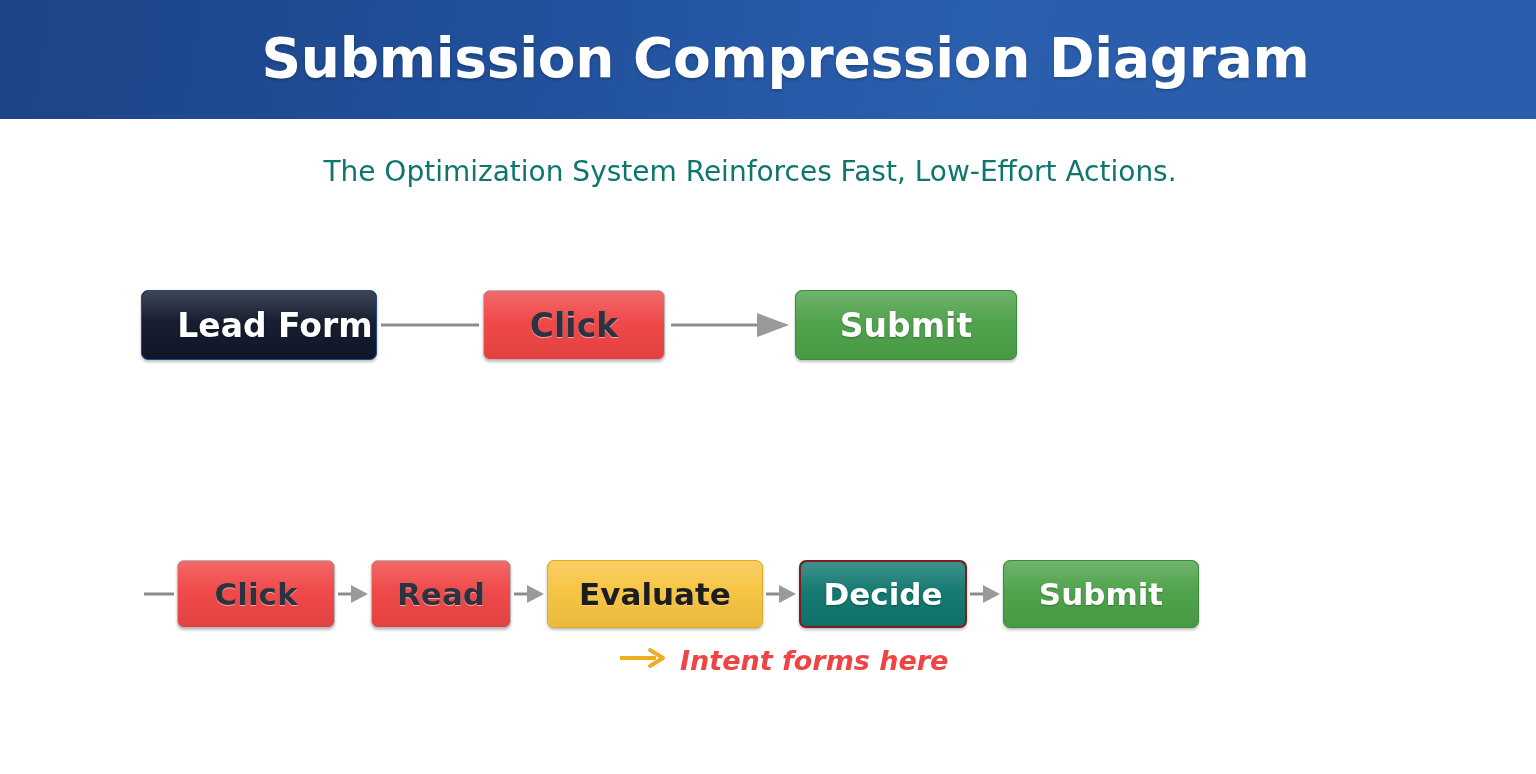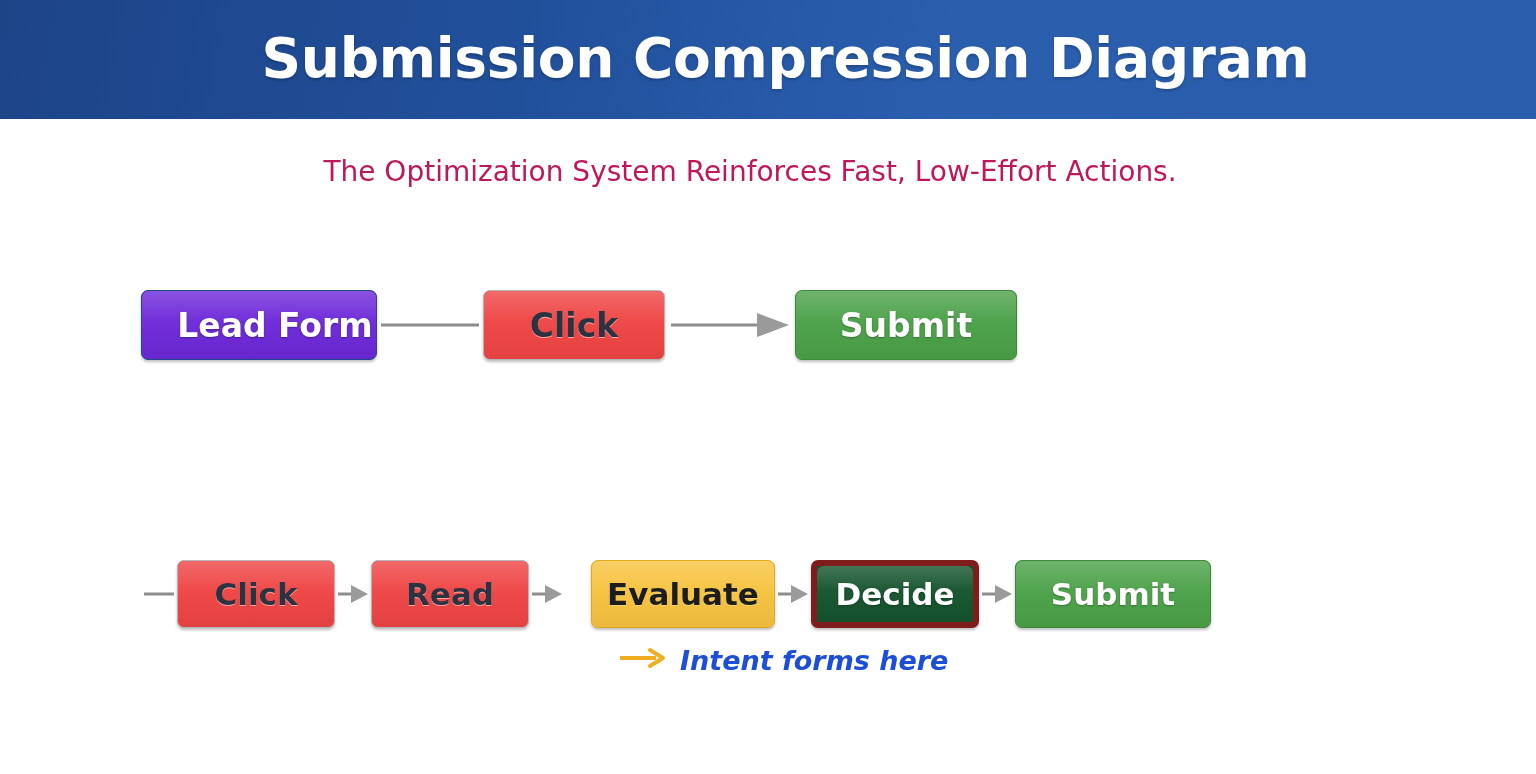--- a/index.html
+++ b/index.html
@@ -49,21 +49,21 @@
     background: #ffffff;
   }
 
   
   .subtitle {
     position: absolute;
     left: 0;
     top: 155px;
     width: 1500px;
     text-align: center;
-    color: #be185d;
+    color: #0f766e;
     font-size: 28px;
     font-weight: 400;
     white-space: nowrap;
   }
 
   
   .flow-row {
     position: absolute;
     display: flex;
     align-items: center;
@@ -87,38 +87,38 @@
     content: "";
     position: absolute;
     left: 0; right: 0; top: 0; bottom: 0;
     border-radius: 7px;
     background: linear-gradient(180deg, rgba(255,255,255,0.20) 0%, rgba(255,255,255,0.03) 45%, rgba(0,0,0,0.05) 100%);
     pointer-events: none;
   }
   .node > span { position: relative; z-index: 2; }
 
   
-  .node.blue   { background: #6d28d9; border: 1px solid #1d4a8f; color: #ffffff; text-shadow: 0 1px 2px rgba(0,0,0,0.35); padding-left: 32px; }
+  .node.blue   { background: #0f172a; border: 1px solid #1d4a8f; color: #ffffff; text-shadow: 0 1px 2px rgba(0,0,0,0.35); padding-left: 32px; }
   .node.gray   { background: #ef4444; border: 1px solid #b4b5b9; color: #2c3340; text-shadow: 0 1px 0 rgba(255,255,255,0.5); }
   .node.green  { background: #4ba148; border: 1px solid #3d8a3b; color: #ffffff; text-shadow: 0 1px 2px rgba(0,0,0,0.30); text-align: center; }
   .node.yellow { background: #f7c33f; border: 1px solid #e0ab23; color: #1d1d1d; text-shadow: 0 1px 0 rgba(255,255,255,0.28); }
-  .node.orange { background: #14532d; border: 6px solid #7f1d1d; color: #ffffff; text-shadow: 0 1px 2px rgba(0,0,0,0.30); align-items: center; }
+  .node.orange { background: #0f766e; border: 2px solid #7f1d1d; color: #ffffff; text-shadow: 0 1px 2px rgba(0,0,0,0.30); align-items: center; }
 
   
   #flow-row-1 .node { height: 70px; font-size: 33px; }
   #node-lead-form { width: 236px; }
   #node-click-1   { width: 182px; }
   #node-submit-1  { width: 222px; }
 
   
   #flow-row-2 .node { height: 68px; font-size: 31px; }
   #node-website  { width: 208px; }
   #node-click-2  { width: 158px; }
-  #node-read     { width: 158px; }
-  #node-evaluate { width: 184px; margin-left: 26px; }
+  #node-read     { width: 140px; }
+  #node-evaluate { width: 216px; }
   #node-decide   { width: 168px; }
   #node-submit-2 { width: 196px; }
 
   
   .connector {
     display: flex;
     align-items: center;
     justify-content: center;
     flex: none;
     height: 70px;
@@ -126,21 +126,21 @@
   .connector svg { display: block; overflow: visible; }
 
   
   .annotation {
     position: absolute;
     left: 618px;
     top: 645px;
     display: flex;
     align-items: center;
     gap: 12px;
-    color: #1d4ed8;
+    color: #ef4444;
     font-size: 27px;
     font-weight: bold;
     font-style: italic;
     white-space: nowrap;
   }
   .annotation .anno-arrow { display: block; }
 </style>
 </head>
 <body>
 

